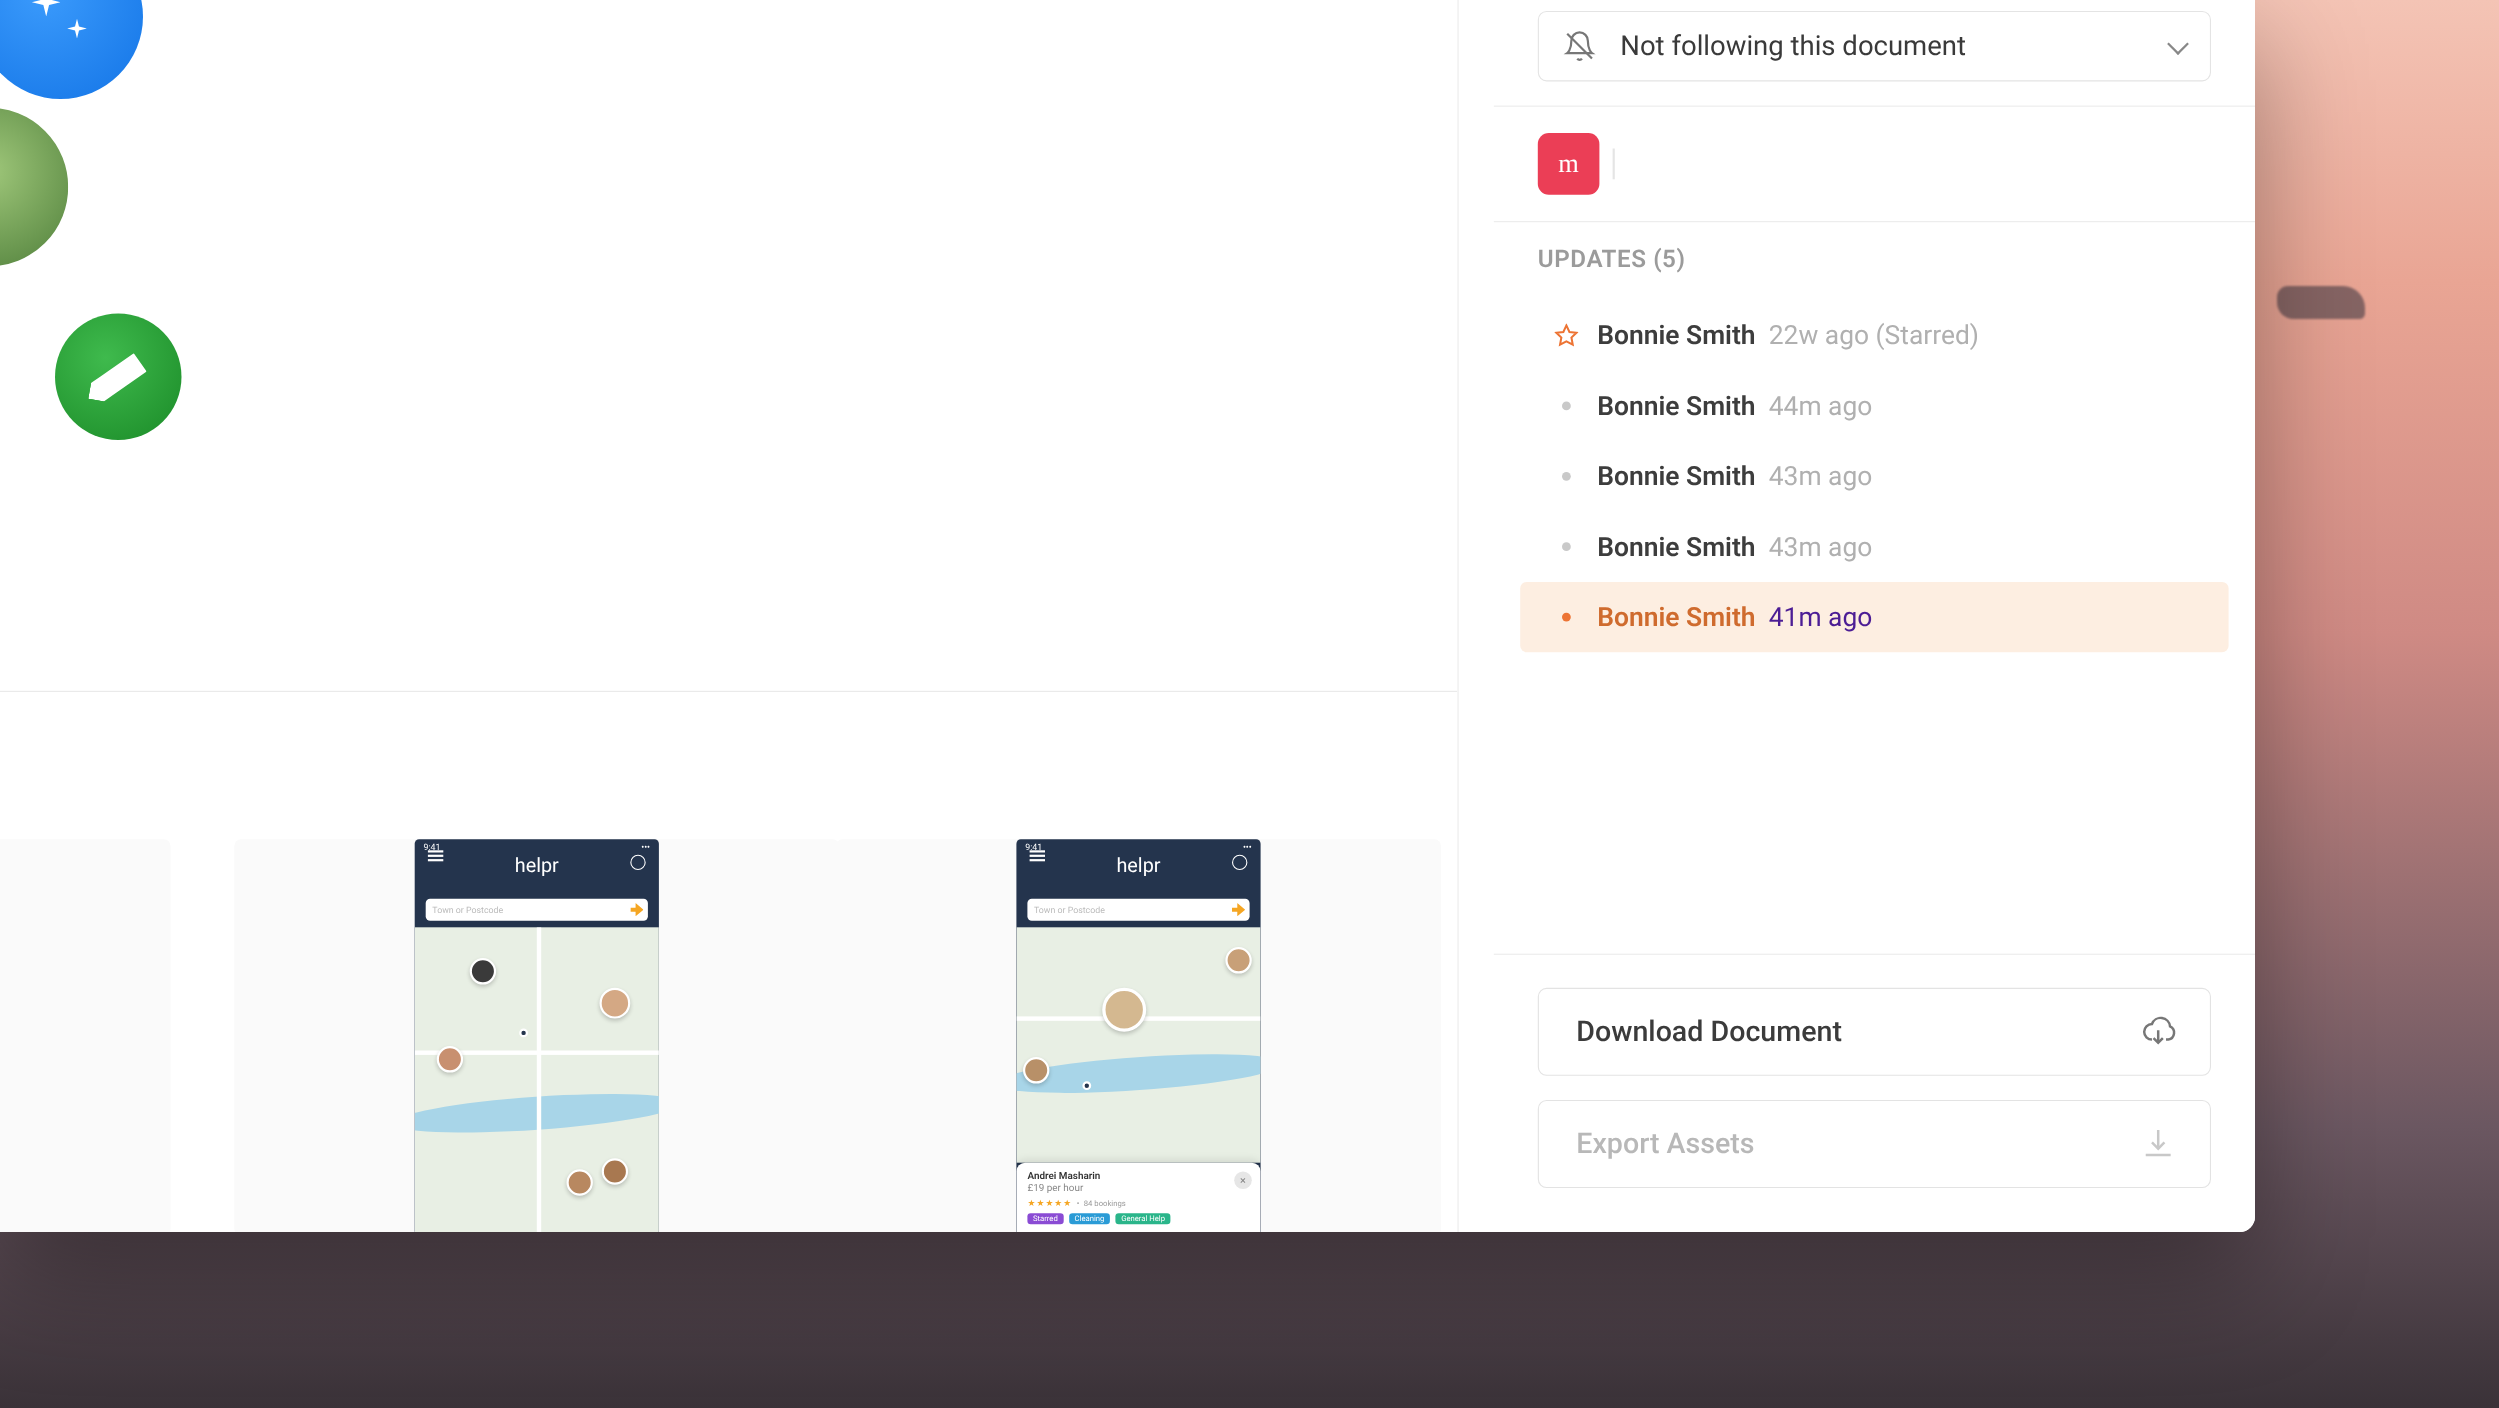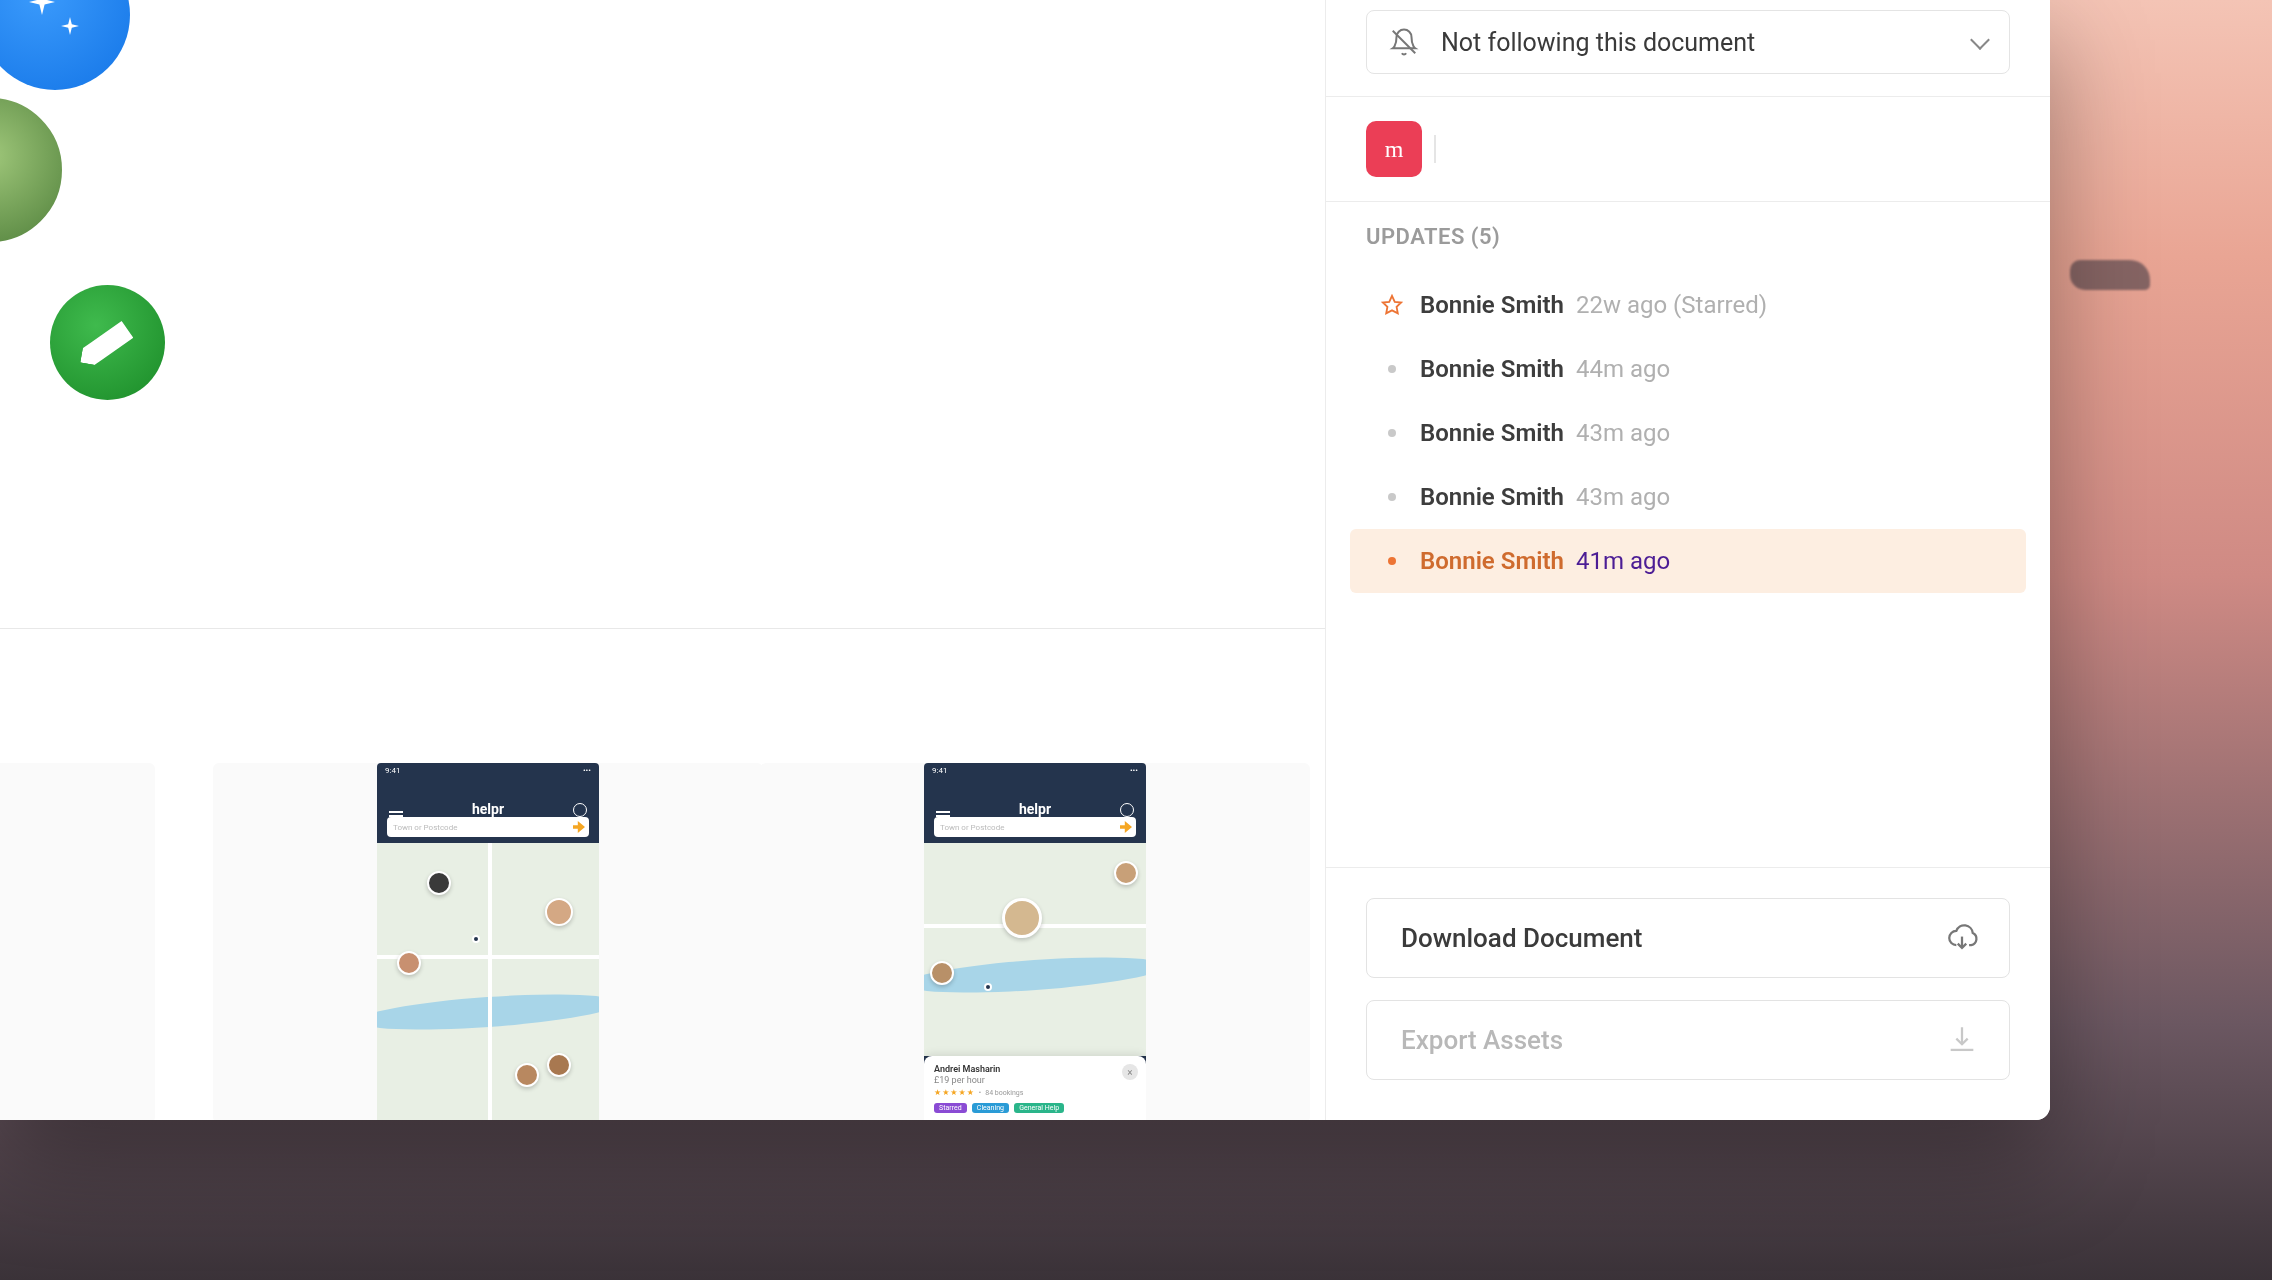--- a/index.html
+++ b/index.html
@@ -146,25 +146,25 @@
     display:flex;
     justify-content:space-between;
     align-items:center;
     padding:0 8px;
     font-size:8px;
     color:#fff;
   }
   .phone-header {
     height:40px;
     display:flex;
-    align-items:flex-end;
+    align-items:flex-start;
     justify-content:center;
     color:#fff;
-    font-size:14px;
-    font-weight:700;
+    font-size:18px;
+    font-weight:400;
     position:relative;
   }
   .phone-header .menu-dash { position:absolute; left:12px; width:14px; height:2px; background:#fff; box-shadow:0 -4px 0 #fff, 0 4px 0 #fff; }
   .phone-header .profile-ring { position:absolute; right:12px; width:14px; height:14px; border:1.5px solid #fff; border-radius:50%; }
   .phone-search {
     margin:0 10px 6px;
     height:20px;
     background:#fff;
     border-radius:4px;
     display:flex;
@@ -244,20 +244,21 @@
   }
 
   
   .side-panel {
     width: 725px;
     border-left: 1px solid #ececec;
     background: #ffffff;
     display: flex;
     flex-direction: column;
     position:relative;
+    padding-left:32px;
   }
 
   .follow-select {
     margin: 10px 40px 22px;
     border: 1.5px solid #e4e4e4;
     border-radius: 8px;
     height: 64px;
     display: flex;
     align-items: center;
     padding: 0 22px;

